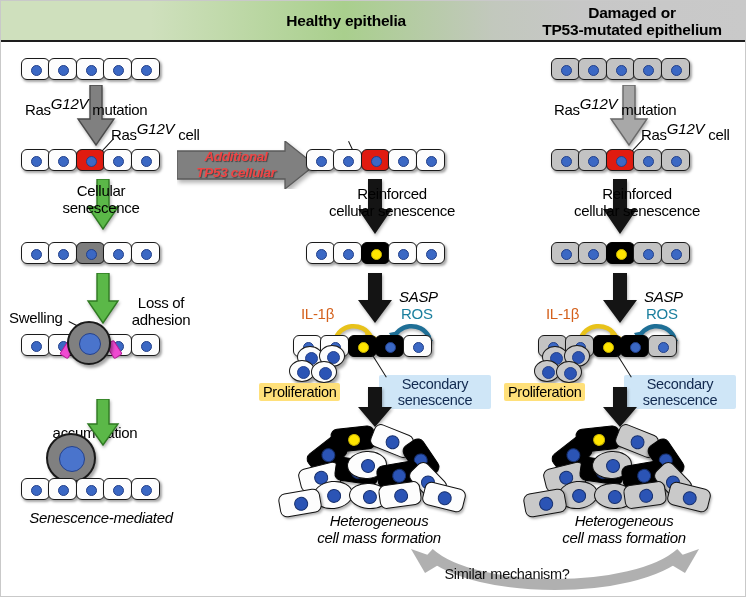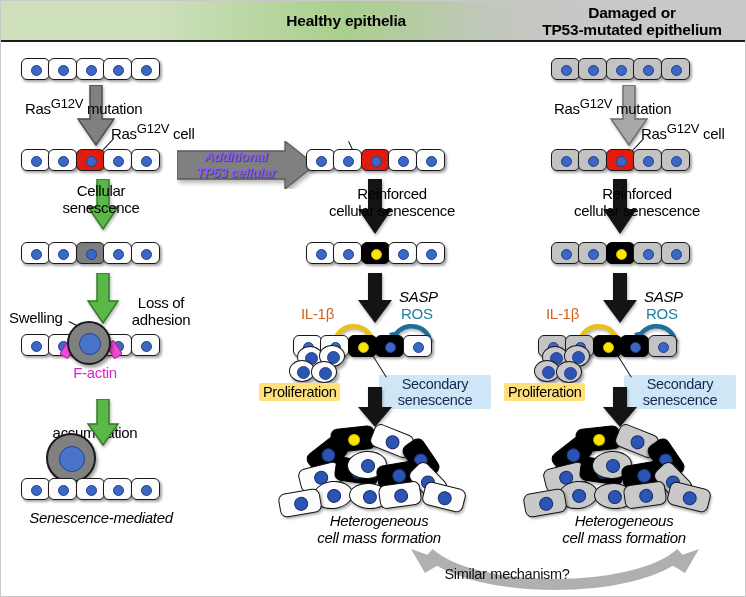--- a/index.html
+++ b/index.html
@@ -13,21 +13,21 @@
           border-bottom:2px solid #1d1d1d;box-sizing:border-box;}
   .hdr-title{position:absolute;text-align:center;color:#000;font-weight:bold;
              font-size:15.5px;line-height:17px;letter-spacing:-.2px;}
   #hdr-left{left:60px;top:11px;width:345px;text-align:right;}
   #hdr-right{left:520px;top:3px;width:222px;}
 
   
   .t{position:absolute;color:#000;font-size:15px;line-height:16.5px;
      letter-spacing:-.3px;white-space:nowrap;}
   .t.c{text-align:center;white-space:normal;}
-  .sup{font-size:13px;vertical-align:super;letter-spacing:-.2px;}
+  .sup{font-size:15px;vertical-align:super;letter-spacing:-.2px;font-style:italic;}
   .ital{font-style:italic;}
   .bld{font-weight:normal;}
 
   
   .row{position:absolute;display:flex;}
   .cell{width:29px;height:22px;border:1.6px solid #1a1a1a;border-radius:6px;
         background:#fdfdfd;position:relative;margin-right:-1.6px;
         box-shadow:1.5px 2px 2.5px rgba(0,0,0,.35);box-sizing:border-box;}
   .cell.g{background:#c3c3c3;}
   .cell.red{background:#e01b10;}
@@ -37,21 +37,21 @@
        border-radius:50%;background:#3b68c4;border:1px solid #22408a;}
   .nuc.y{background:#ffe500;border-color:#c9b400;}
 
   
   .arw{position:absolute;}
   .arw svg{display:block;filter:drop-shadow(1.5px 2px 1.8px rgba(0,0,0,.3));}
 
   
   #ban{position:absolute;left:176px;top:140px;width:140px;height:48px;}
   #ban-txt{position:absolute;left:180px;top:148px;width:110px;text-align:center;
-           color:#8b5cf6;font-style:italic;font-weight:bold;font-size:13.5px;
+           color:#ef4444;font-style:italic;font-weight:bold;font-size:13.5px;
            line-height:15.5px;letter-spacing:-.3px;
            text-shadow:1px 1px 1px rgba(0,0,0,.45);}
 
   
   .swell{position:absolute;width:44px;height:44px;border-radius:50%;
          background:#808080;border:2px solid #1a1a1a;
          box-shadow:2px 3px 3px rgba(0,0,0,.35);box-sizing:border-box;}
   .swell .bignuc{position:absolute;left:50%;top:50%;width:20px;height:20px;
          margin:-10px 0 0 -10px;border-radius:50%;background:#4a74cc;
          border:1.6px solid #24418c;}
@@ -203,21 +203,20 @@
     <div class="cell">
         <i class="nuc"></i>
       </div>
   </div>
   <div class="fact" style="left:62px;top:340px;transform:rotate(33deg);"></div>
   <div class="fact" style="left:108px;top:340px;transform:rotate(-33deg);"></div>
   <div class="swell" style="left:66px;top:320px;">
     <i class="bignuc"></i>
   </div>
 
-  <div class="t c bld" style="left:34px;top:364px;width:120px;color:#d426c8;">F-actin</div>
   <div class="t c" style="left:24px;top:380px;width:140px;margin-top:44px;">accumulation</div>
 
   <div class="arw" style="left:85px;top:398px;">
     <svg width="34" height="48" viewBox="0 0 34 48">
       <polygon points="11,0 23,0 23,25 32,25 17,46 2,25 11,25" fill="#5bb848" stroke="#2f7a22" stroke-width="1.4"></polygon>
     </svg>
   </div>
 
   <div class="swell" style="left:45px;top:432px;width:50px;height:50px;">
     <i class="bignuc" style="width:24px;height:24px;margin:-12px 0 0 -12px;"></i>

